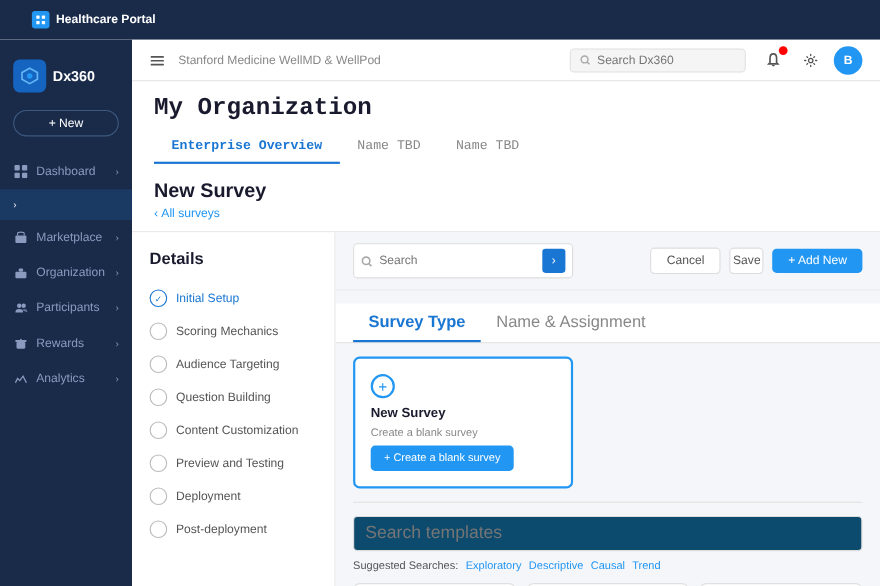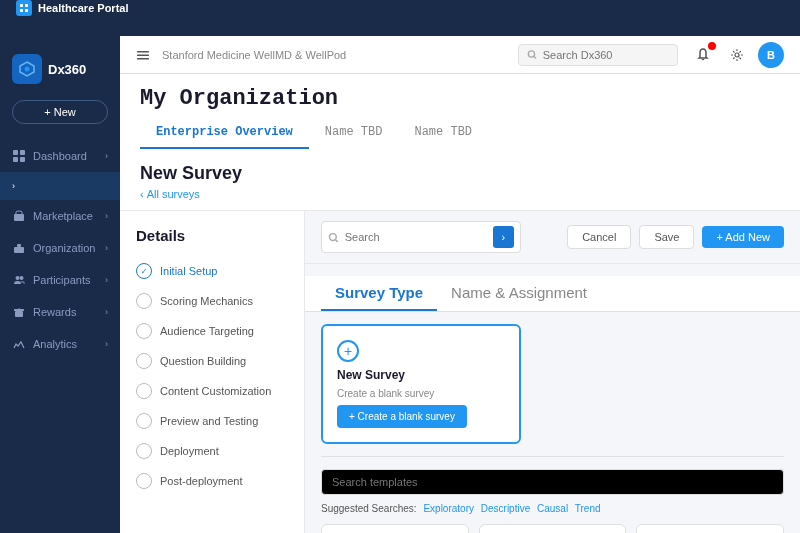--- a/index.html
+++ b/index.html
@@ -3,22 +3,22 @@
   <meta charset="utf-8">
   <style>
     * { box-sizing: border-box; margin: 0; padding: 0; }
     body { font-family: 'Segoe UI', Arial, sans-serif; background: #f0f2f5; width: 800px; height: 533px; overflow: hidden; display: flex; flex-direction: column; }
 
     
     .top-bar {
       height: 36px;
       background: #1a2b4a;
       display: flex;
-      align-items: flex-start;
-      padding: 0 16px;
+      align-items: center;
+      padding: 0 29px;
       flex-shrink: 0;
     }
     .top-bar-brand {
       color: #fff;
       font-size: 11px;
       font-weight: 600;
       display: flex;
       align-items: center;
       gap: 6px;
     }
@@ -348,21 +348,21 @@
       border-radius: 4px;
       padding: 5px 14px;
       font-size: 11px;
       color: #555;
       cursor: pointer;
     }
     .btn-save {
       background: #fff;
       border: 1px solid #ddd;
       border-radius: 4px;
-      padding: 5px 14px;
+      padding: 5px 2px;
       font-size: 11px;
       color: #555;
       cursor: pointer;
     }
     .btn-add-new {
       background: #2196f3;
       border: none;
       border-radius: 4px;
       padding: 5px 14px;
       font-size: 11px;
@@ -447,25 +447,25 @@
       align-items: center;
       gap: 4px;
       align-self: flex-start;
     }
 
     
     .divider { height: 1px; background: #e0e0e0; margin: 12px 0; }
 
     
     .templates-search {
-      background: #000000;
+      background: #0c4a6e;
       border: 1px solid #ddd;
       border-radius: 4px;
       padding: 6px 10px;
-      font-size: 11px;
+      font-size: 16px;
       color: #aaa;
       margin-bottom: 8px;
       width: 100%;
       outline: none;
     }
     .suggested-searches {
       font-size: 10px;
       color: #555;
       margin-bottom: 10px;
     }

